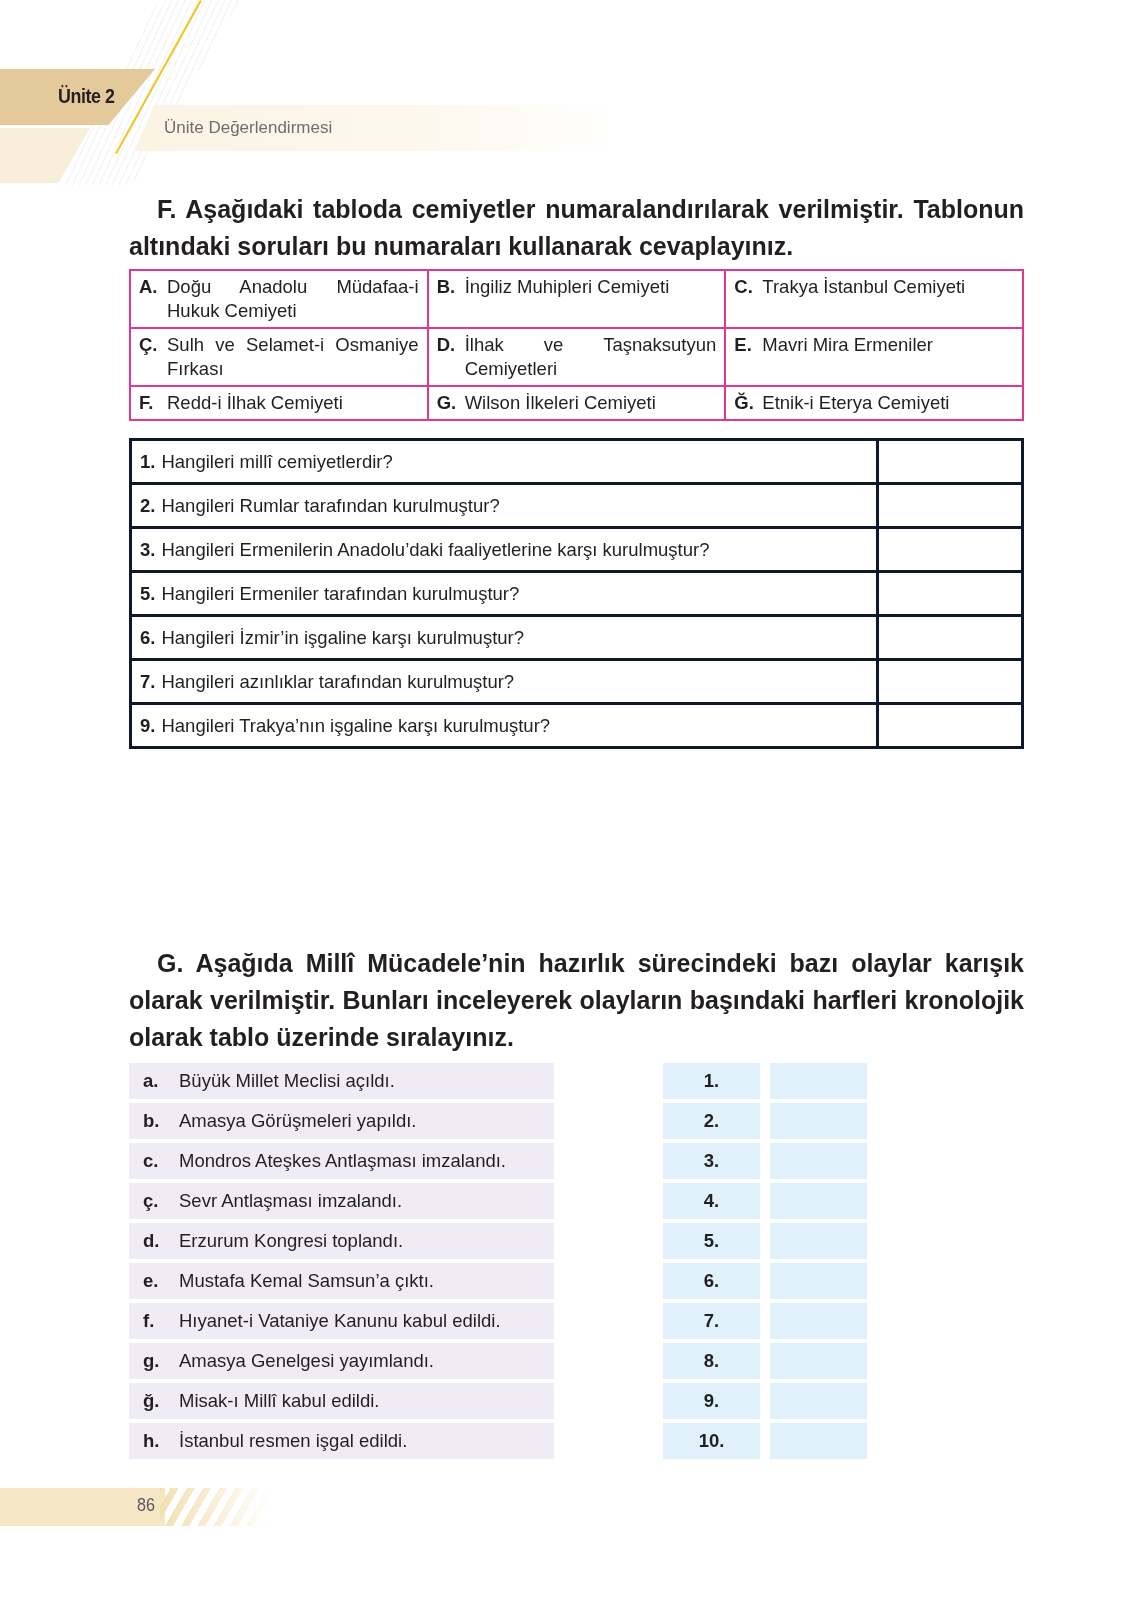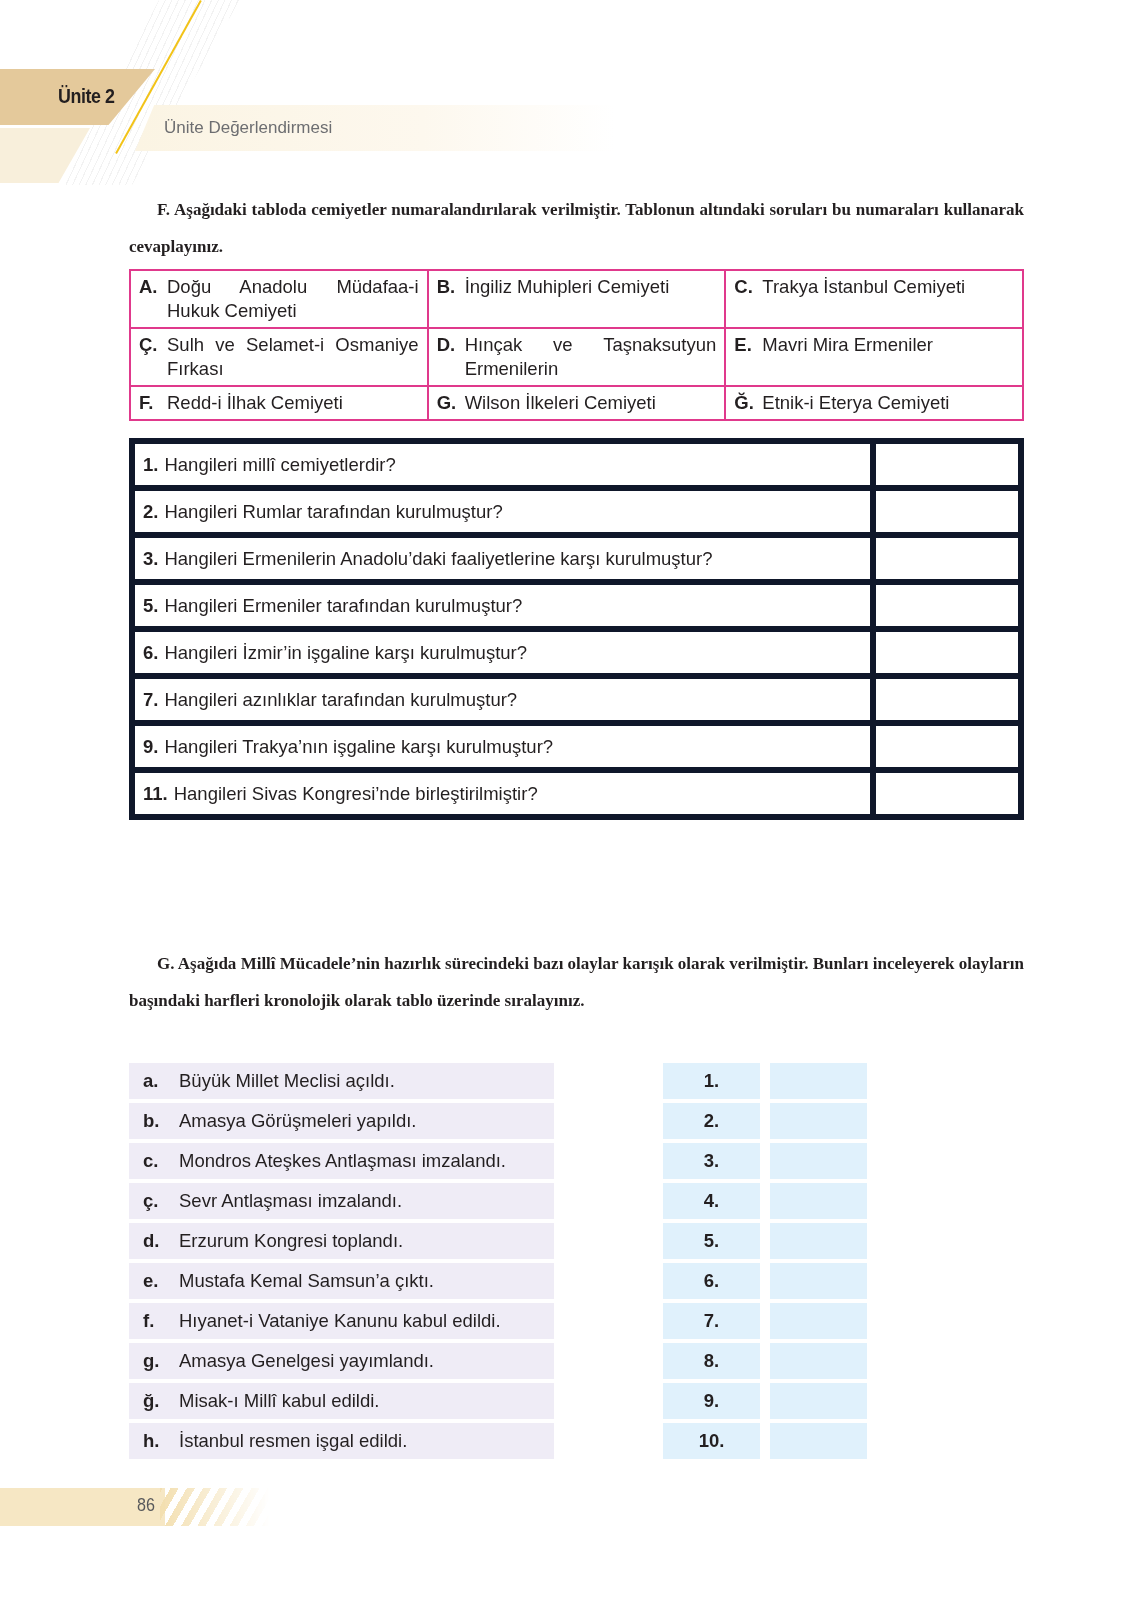--- a/index.html
+++ b/index.html
@@ -36,42 +36,42 @@
   .hdr-subtitle-band {
     position: absolute; left: 135px; top: 105px; width: 480px; height: 46px;
     background: linear-gradient(90deg, #fbf4e3 0%, #fdf8ee 60%, rgba(255,255,255,0) 100%);
     clip-path: polygon(4% 0, 100% 0, 100% 100%, 0 100%);
   }
   .hdr-subtitle {
     position: absolute; left: 164px; top: 118px; font-size: 17px; color: #6d6e71;
   }
   
   .section-text {
-    position: absolute; left: 129px; width: 895px; font-size: 17px; font-weight: bold;
-    line-height: 37px; text-align: justify; color: #231f20; font-family: Liberation Serif, serif;
+    position: absolute; left: 129px; width: 895px; font-size: 25px; font-weight: bold;
+    line-height: 37px; text-align: justify; color: #231f20;
   }
   .section-text .indent { display: inline-block; width: 28px; }
   
   .pink-table {
     position: absolute; left: 129px; top: 269px; width: 895px;
     border-collapse: collapse; font-size: 18.5px;
   }
   .pink-table td {
     border: 2px solid #e0398c; vertical-align: top; padding: 4px 8px 4px 8px;
     width: 33.33%; line-height: 24px;
   }
   .cell { display: flex; }
   .cell .lbl { font-weight: bold; min-width: 28px; }
   .cell .txt { flex: 1; text-align: justify; }
   
   .q-table {
     position: absolute; left: 129px; top: 438px; width: 895px;
     border-collapse: collapse; font-size: 18.5px;
   }
-  .q-table td { border: 6px solid #0f172a; height: 41px; padding: 0 8px; }
+  .q-table td { border: 3px solid #0f172a; height: 41px; padding: 0 8px; }
   .q-table td.ans { width: 126px; }
   .q-num { font-weight: bold; margin-right: 6px; }
   
   .g-list { position: absolute; left: 129px; top: 1063px; width: 425px; }
   .g-row {
     height: 36px; background: #efecf6; margin-bottom: 4px; display: flex; align-items: center;
     font-size: 18.5px;
   }
   .g-row .gl { font-weight: bold; width: 50px; padding-left: 14px; box-sizing: border-box; }
   .g-list .g-row:nth-child(9) { margin-top: 4px; }
@@ -137,21 +137,21 @@
       <tr>
         <td style="height: 47px;">
           <div class="cell">
             <span class="lbl">Ç.</span>
             <span class="txt">Sulh ve Selamet-i Osmaniye Fırkası</span>
           </div>
         </td>
         <td style="height: 47px;">
           <div class="cell">
             <span class="lbl">D.</span>
-            <span class="txt">Hınçak ve Taşnaksutyun Ermenilerin</span>
+            <span class="txt">İlhak ve Taşnaksutyun Cemiyetleri</span>
           </div>
         </td>
         <td style="height: 47px;">
           <div class="cell">
             <span class="lbl">E.</span>
             <span class="txt">Mavri Mira Ermeniler</span>
           </div>
         </td>
       </tr>
       <tr>
@@ -198,24 +198,20 @@
       <tr>
         <td><span class="q-num">6.</span><span>Hangileri İzmir’in işgaline karşı kurulmuştur?</span></td>
         <td class="ans"></td>
       </tr>
       <tr>
         <td><span class="q-num">7.</span><span>Hangileri azınlıklar tarafından kurulmuştur?</span></td>
         <td class="ans"></td>
       </tr>
       <tr>
         <td><span class="q-num">9.</span><span>Hangileri Trakya’nın işgaline karşı kurulmuştur?</span></td>
-        <td class="ans"></td>
-      </tr>
-      <tr>
-        <td><span class="q-num">11.</span><span>Hangileri Sivas Kongresi’nde birleştirilmiştir?</span></td>
         <td class="ans"></td>
       </tr>
     </tbody>
 </table>
 
 <div class="section-text" style="top:945px;">
   <span class="indent"></span><span>G. Aşağıda Millî Mücadele’nin hazırlık sürecindeki bazı olaylar karışık olarak verilmiştir. Bunları inceleyerek olayların başındaki harfleri kronolojik olarak tablo üzerinde sıralayınız.</span>
 </div>
 
 <div class="g-list" id="g-list">

